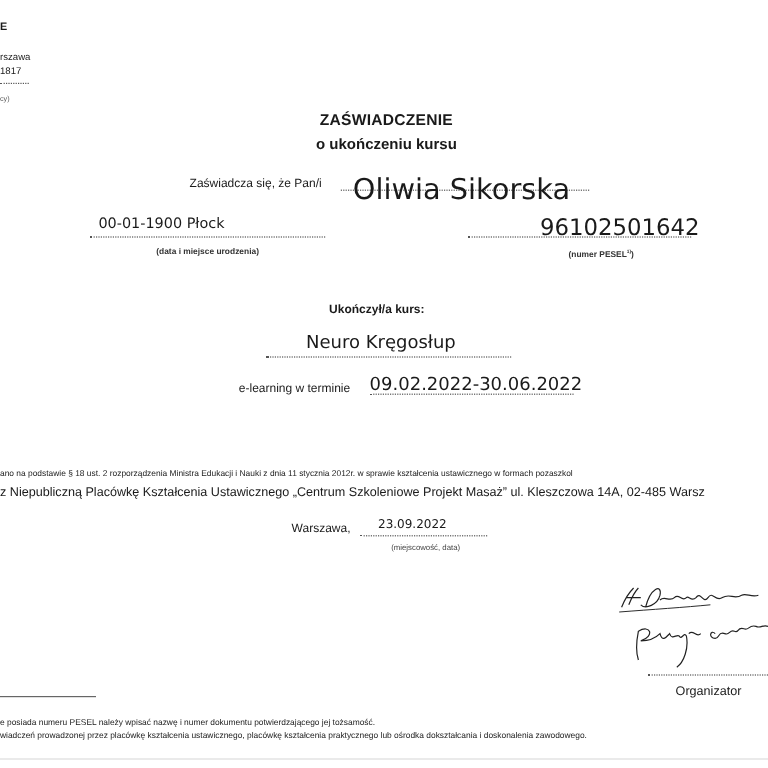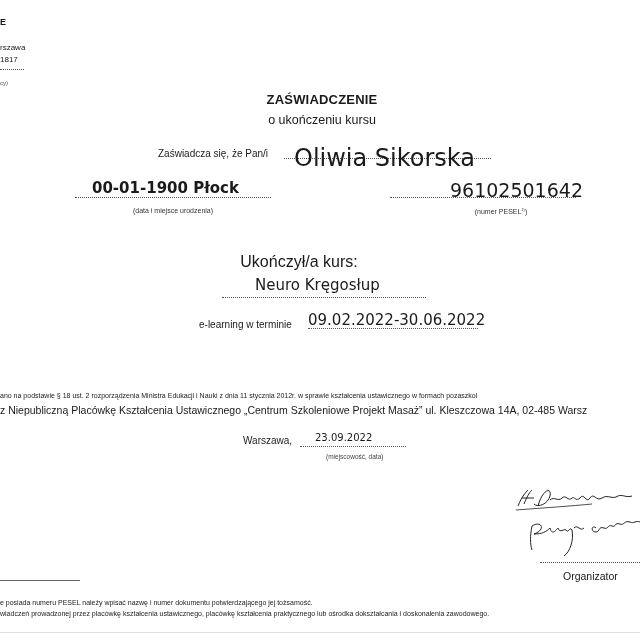--- a/index.html
+++ b/index.html
@@ -5,45 +5,45 @@
     html, body { margin: 0; padding: 0; }
     body {
       width: 640px; height: 640px; overflow: hidden; background: #ffffff;
       position: relative; color: #1a1a1a;
       font-family: "Liberation Sans", sans-serif;
     }
     .abs { position: absolute; white-space: nowrap; }
     .c { font-family: "DejaVu Sans", sans-serif; }
     .dots { border-bottom: 1px dotted #555; }
     .small { font-size: 7px; color: #333; }
-    .center { transform: translateX(-50%); text-align: center; }
+    .center { transform: translateX(-50%); text-align: center; font-weight: bold; }
 
     
     .hdr1 { left: 0; top: 17px; font-size: 9px; font-weight: bold; }
     .hdr2 { left: 0; top: 43px; font-size: 8px; }
     .hdr3 { left: 0; top: 55px; font-size: 8px; text-align: right; }
     .hdr4 { left: 0; top: 69px; width: 24px; height: 0; border-bottom: 1px dotted #555; }
     .hdr5 { left: 0; top: 80px; font-size: 6px; color: #555; }
 
     .title { left: 322px; top: 92px; font-size: 13px; font-weight: bold; letter-spacing: 0.2px; }
     .subtitle { left: 322px; top: 113px; font-size: 12.5px; }
 
     .certifies { left: 158px; top: 148px; font-size: 10px; }
     .name-line { left: 284px; top: 158px; width: 207px; height: 0; }
     .name-val { left: 294px; top: 144px; font-size: 24px; }
 
     .birth-line { left: 75px; top: 197px; width: 196px; height: 0; }
-    .birth-val { left: 92px; top: 179px; font-size: 15px; font-weight: bold; }
+    .birth-val { left: 82px; top: 179px; font-size: 12px; }
     .birth-lbl { left: 173px; top: 207px; }
 
     .pesel-line { left: 390px; top: 197px; width: 186px; height: 0; }
     .pesel-val { left: 450px; top: 179px; font-size: 19px; }
     .pesel-lbl { left: 501px; top: 207px; }
 
-    .completed { left: 299px; top: 253px; font-size: 16px; }
+    .completed { left: 314px; top: 253px; font-size: 10px; }
     .course-line { left: 222px; top: 297px; width: 204px; height: 0; }
     .course-val { left: 255px; top: 276px; font-size: 15px; }
 
     .elearn { left: 199px; top: 319px; font-size: 10px; }
     .term-line { left: 308px; top: 328px; width: 170px; height: 0; }
     .term-val { left: 308px; top: 311px; font-size: 15px; }
 
     .org { left: 0; top: 360px; font-size: 10.5px; margin-top: 44px; }
     .legal { left: 0; top: 392px; font-size: 7px; color: #222; }
 

